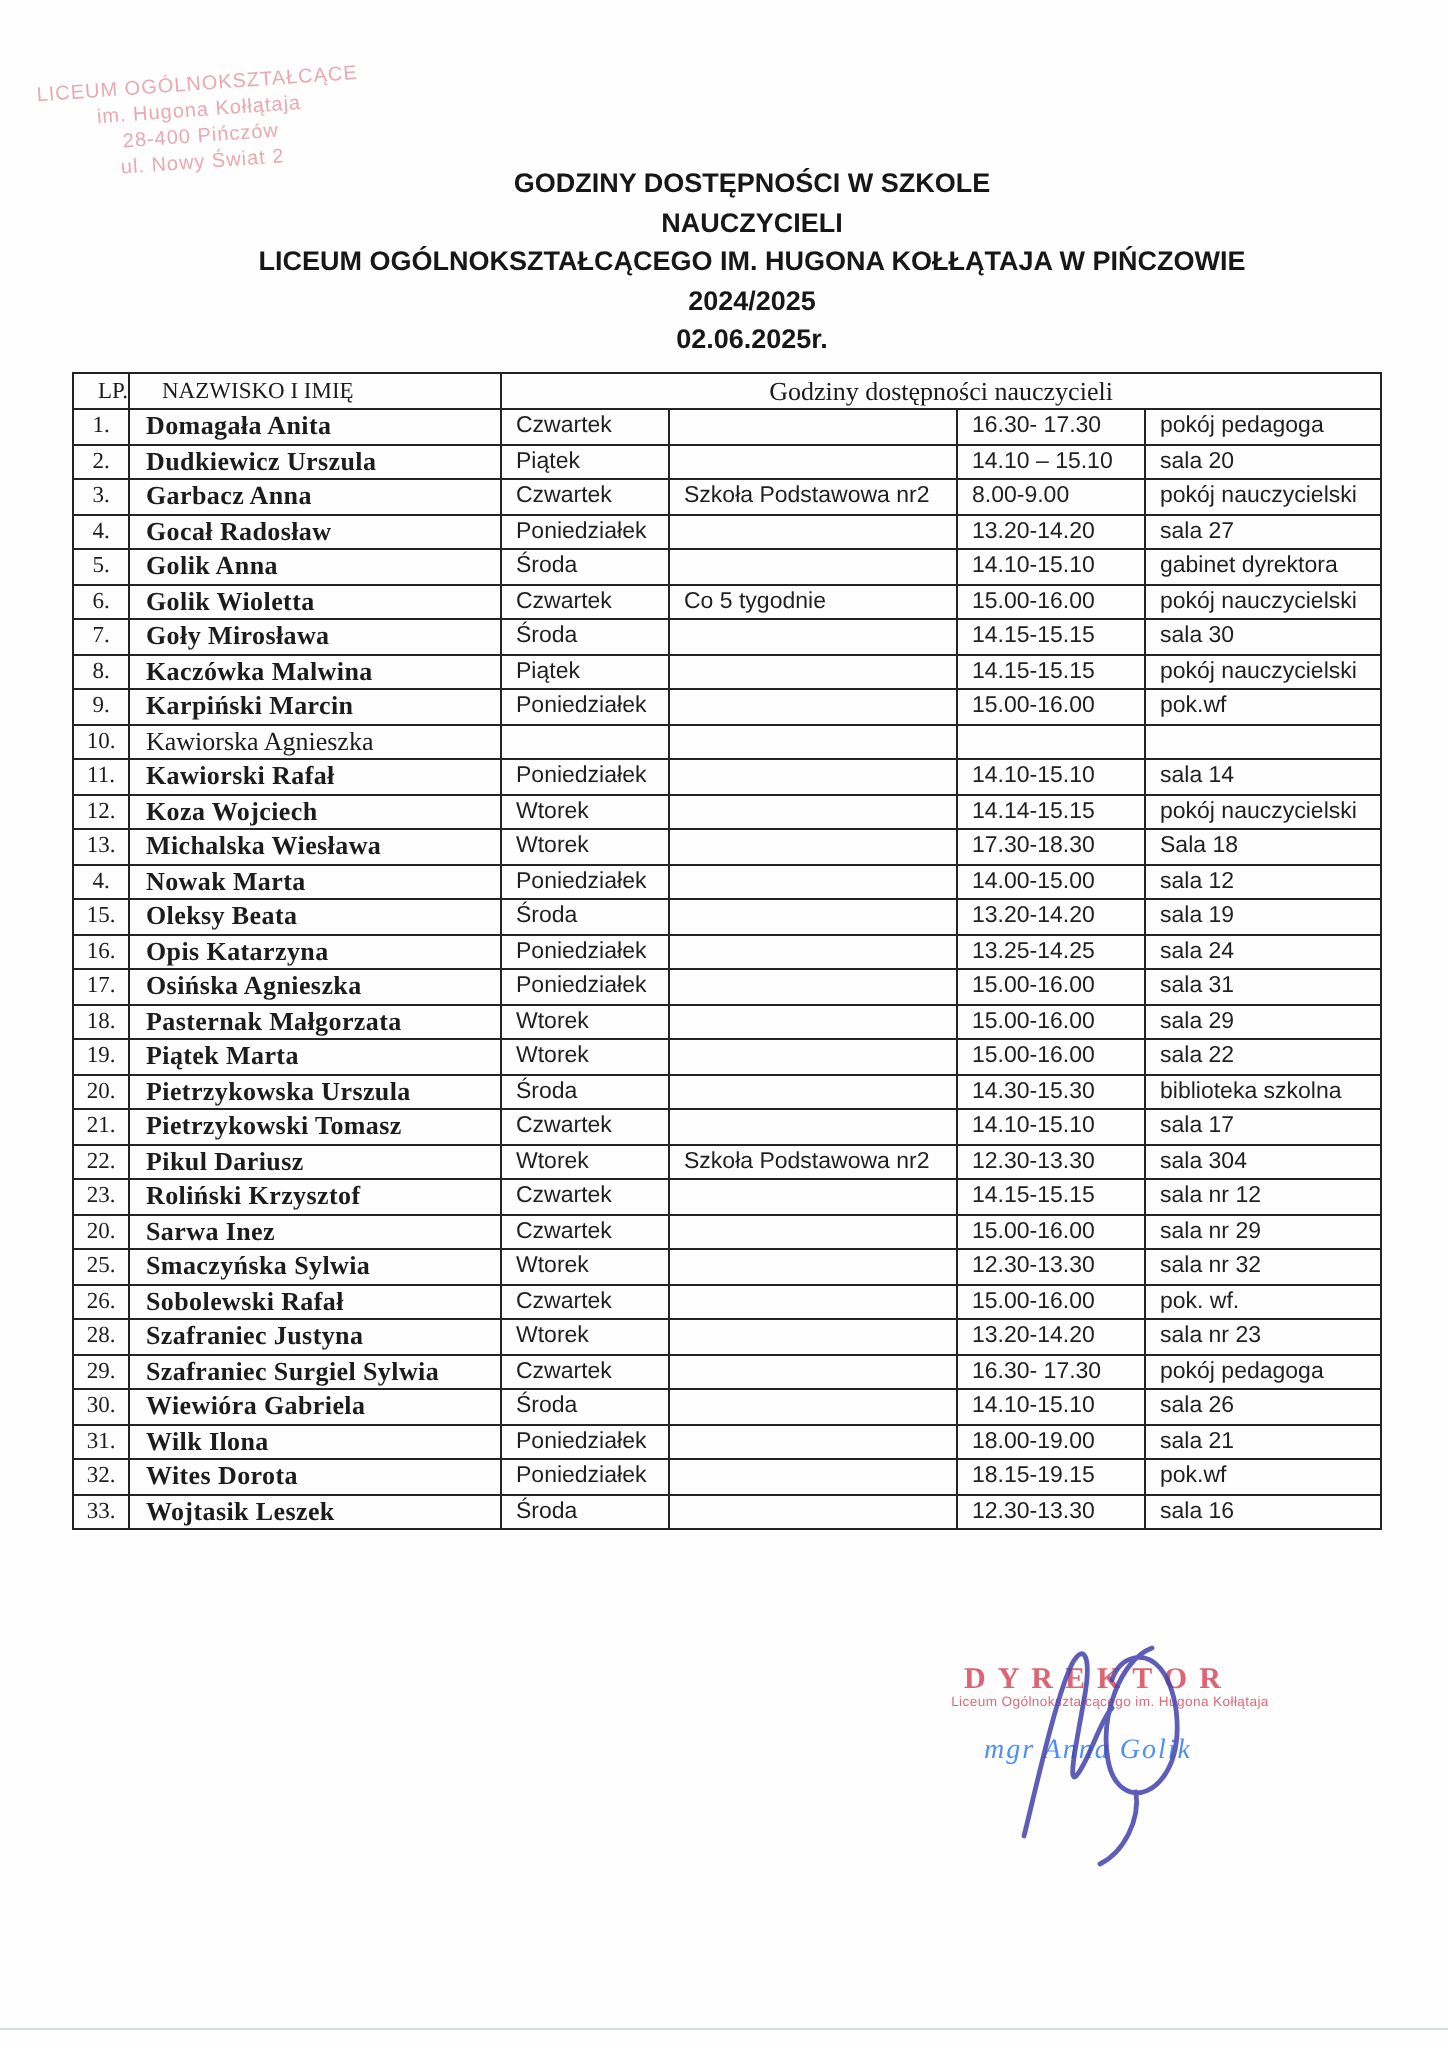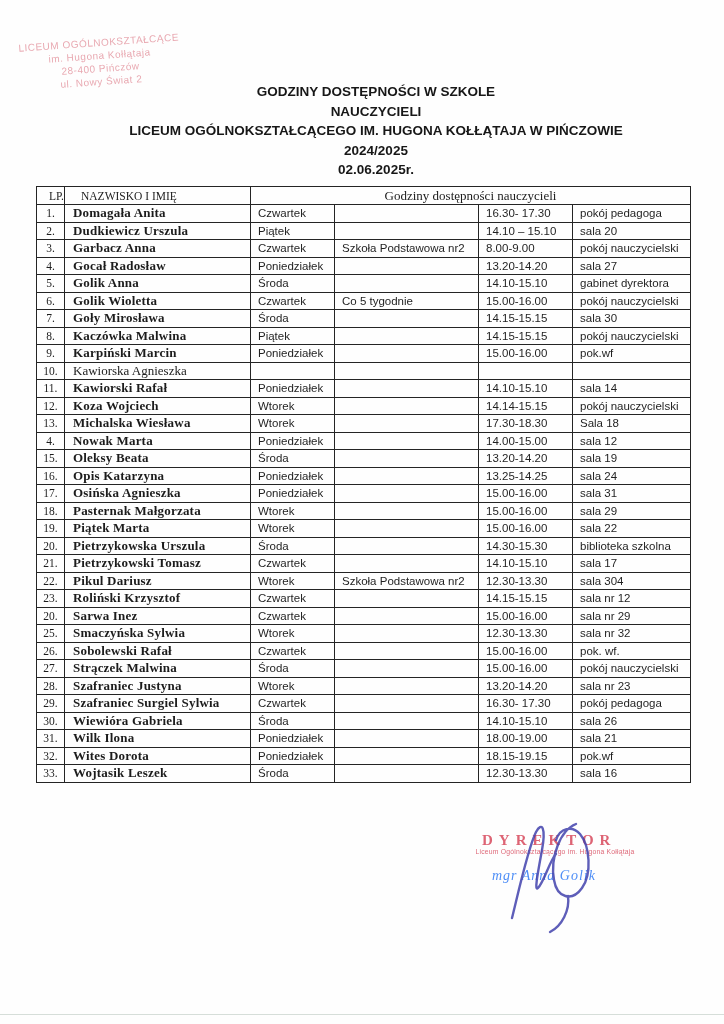--- a/index.html
+++ b/index.html
@@ -344,28 +344,20 @@
 
     <tr>
       <td class="c-lp">26.</td>
       <td class="c-name">Sobolewski Rafał</td>
       <td class="c-day">Czwartek</td>
       <td class="c-note"></td>
       <td class="c-time">15.00-16.00</td>
       <td class="c-room">pok. wf.</td>
     </tr>
 
-    <tr>
-      <td class="c-lp">27.</td>
-      <td class="c-name">Strączek Malwina</td>
-      <td class="c-day">Środa</td>
-      <td class="c-note"></td>
-      <td class="c-time">15.00-16.00</td>
-      <td class="c-room">pokój nauczycielski</td>
-    </tr>
 
     <tr>
       <td class="c-lp">28.</td>
       <td class="c-name">Szafraniec Justyna</td>
       <td class="c-day">Wtorek</td>
       <td class="c-note"></td>
       <td class="c-time">13.20-14.20</td>
       <td class="c-room">sala nr 23</td>
     </tr>
 

